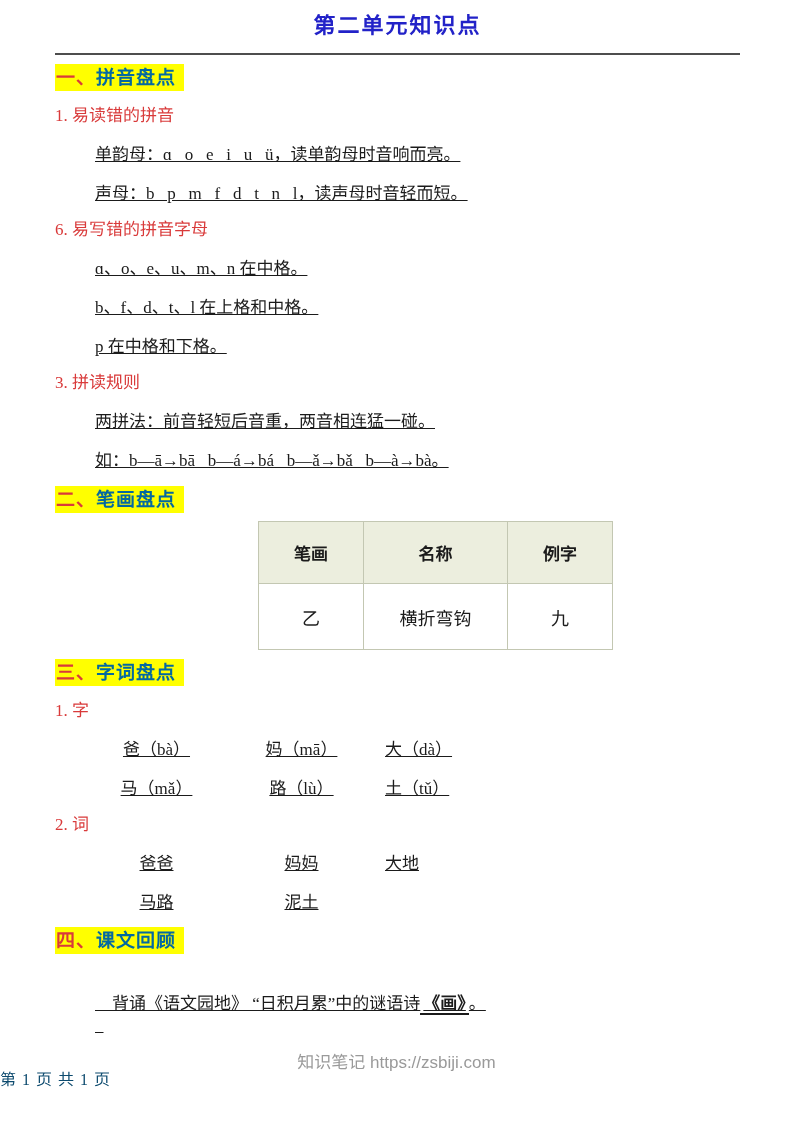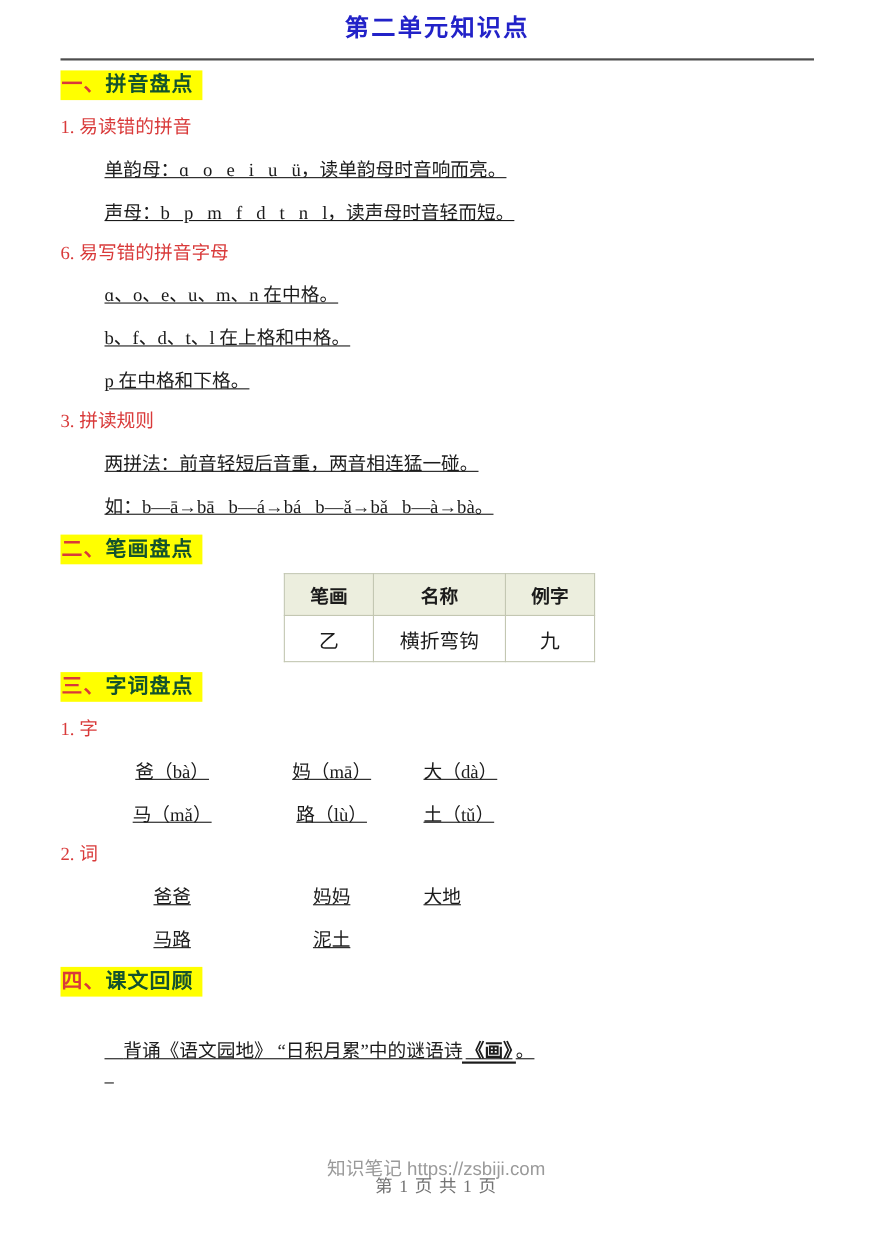--- a/index.html
+++ b/index.html
@@ -45,21 +45,21 @@
   .sec-heading{
     display:inline-block;
     background:var(--highlight-yellow);
     font-size:19px;
     font-weight:bold;
     line-height:21px;
     padding:3px 8px 3px 1px;
     letter-spacing:1px;
   }
   .sec-num{color:var(--heading-red);}
-  .sec-name{color:#14532d;}
+  .sec-name{color:#0369a1;}
   .sub{
     margin:14px 0 0 0;
     font-size:17px;
     line-height:22px;
     color:var(--heading-red);
   }
   .line{
     margin:17px 0 0 40px;
     font-size:17px;
     line-height:22px;
@@ -76,21 +76,21 @@
     padding:0 3px;
   }
   .stroke-table{
     margin:8px 0 0 203px;
     border-collapse:collapse;
     font-size:17px;
   }
   .stroke-table th,.stroke-table td{
     border:1px solid var(--table-border);
     text-align:center;
-    padding:0;
+    padding:12px;
   }
   .stroke-table th{
     background:var(--table-header-bg);
     height:37px;
     font-weight:bold;
   }
   .stroke-table td{
     height:41px;
     font-size:18px;
     background:#ffffff;
@@ -101,22 +101,22 @@
   .watermark{
     position:absolute;top:1052px;left:0;width:100%;
     text-align:center;
     color:var(--watermark-gray);
     font-family:"Liberation Sans","DejaVu Sans",sans-serif;
     font-size:17px;
     line-height:22px;
   }
   .page-indicator{
     position:absolute;top:1069px;left:0;width:100%;
-    text-align:center;
-    color:#737373;
+    text-align:left;
+    color:#0c4a6e;
     font-size:16px;
     letter-spacing:1px;
     line-height:22px;
   }
 </style>
 </head>
 <body>
 
 <div class="page">
 

